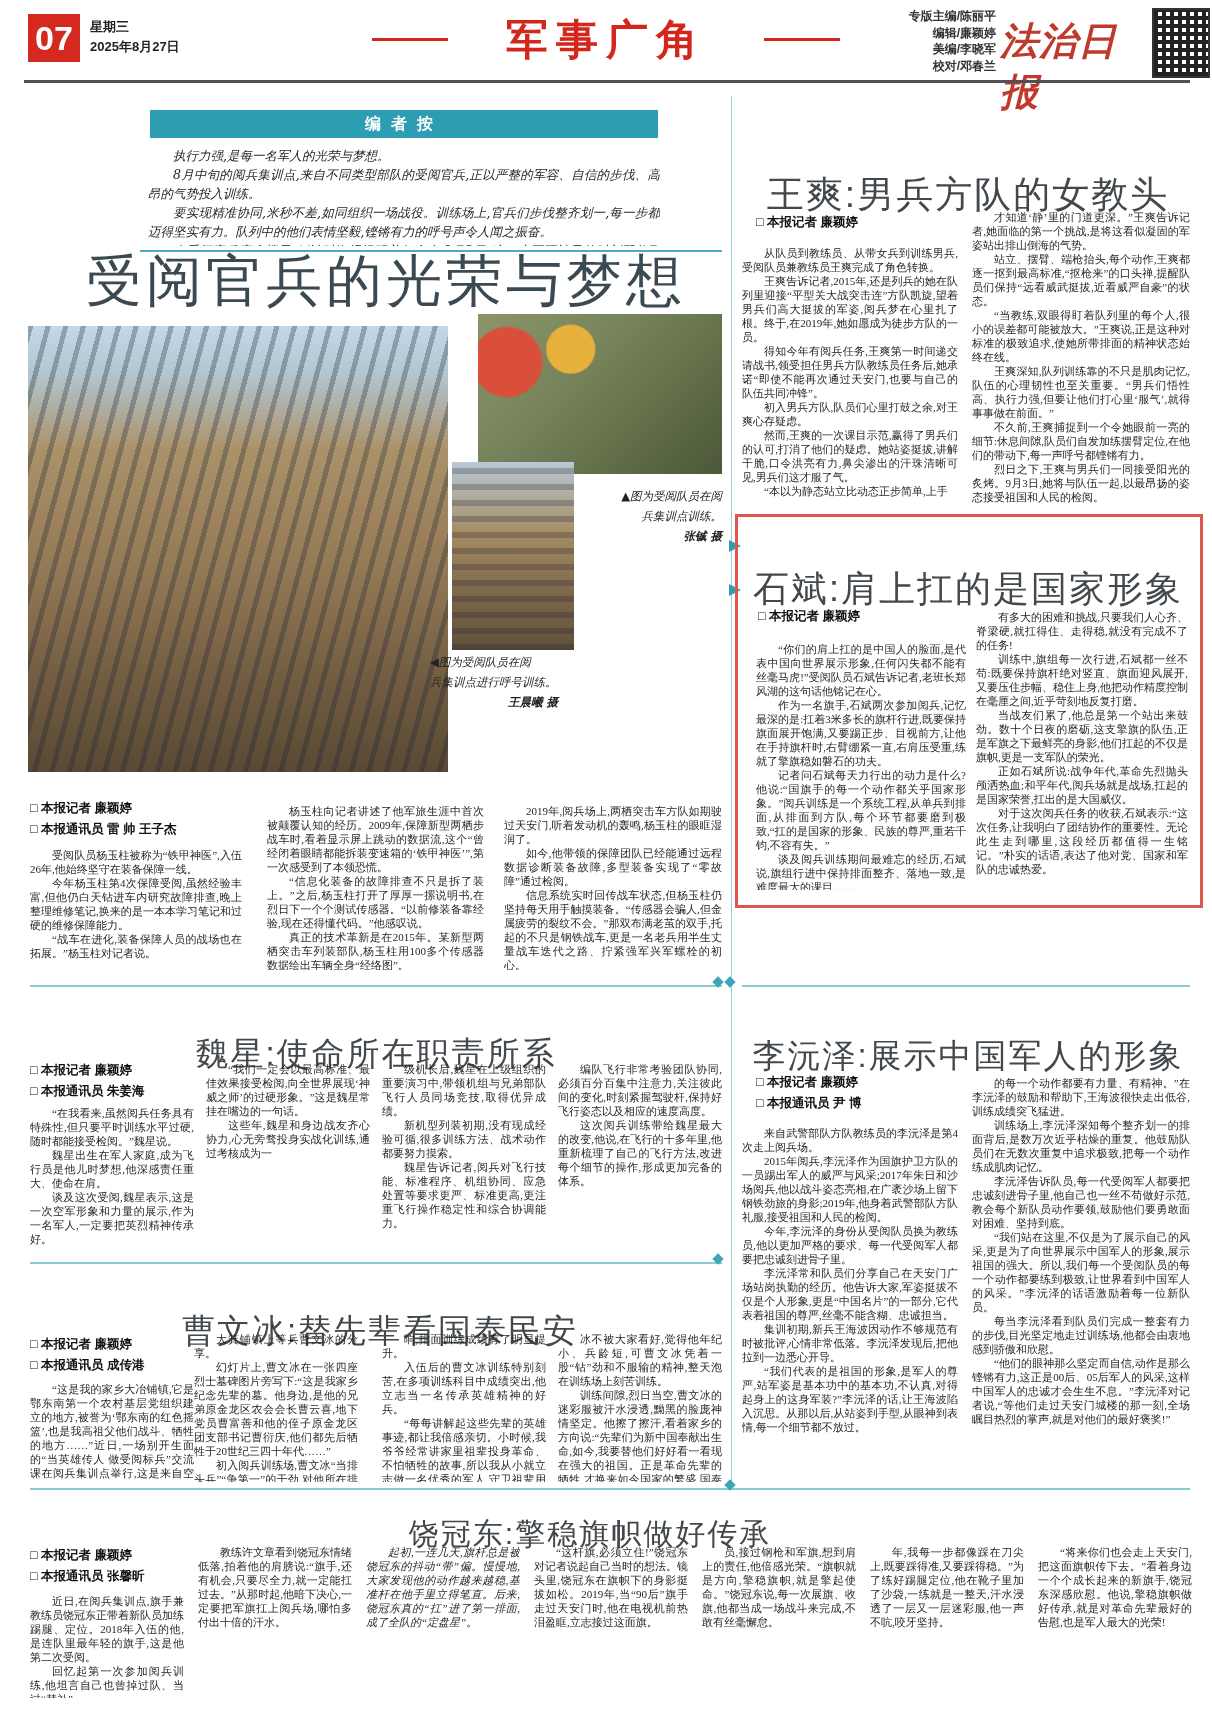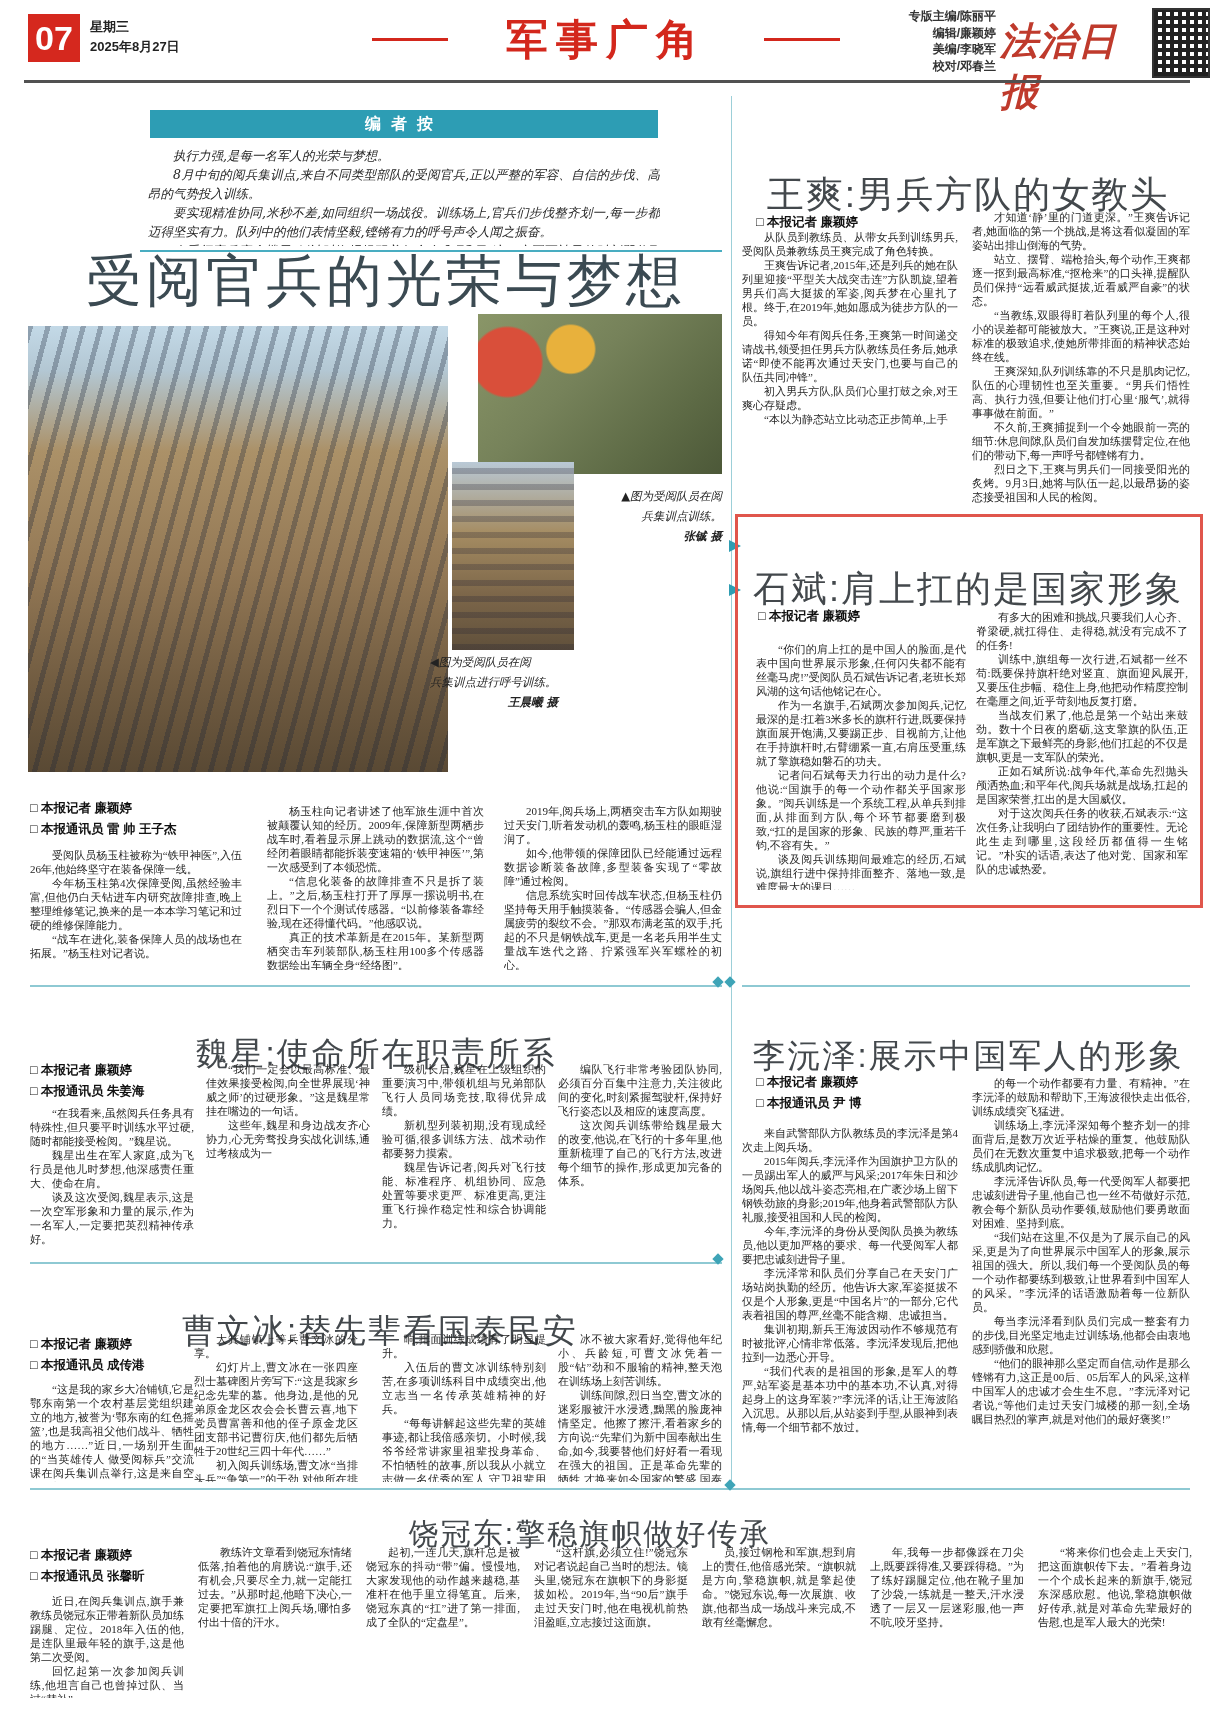--- a/index.html
+++ b/index.html
@@ -128,25 +128,26 @@
   <div class="trule" style="left:30px;top:1488px;width:1160px;"></div>
   <div class="diamond" style="left:714px;top:978px;"></div>
   <div class="diamond" style="left:726px;top:978px;"></div>
   <div class="diamond" style="left:714px;top:1255px;"></div>
   <div class="diamond" style="left:726px;top:1481px;"></div>
   <div class="tri" style="left:729px;top:540px;"></div>
   <div class="tri" style="left:729px;top:584px;"></div>
 
   <div class="art-h" style="left:742px;top:150px;width:452px;font-size:37px;">王爽:男兵方队的女教头</div>
   <div class="byline" style="left:756px;top:212px;">□ 本报记者 廉颖婷</div>
-  <div class="col" style="left:742px;top:230px;width:216px;height:260px;">
+  <div class="col" style="left:742px;top:246px;width:216px;height:260px;">
       <p>从队员到教练员、从带女兵到训练男兵,受阅队员兼教练员王爽完成了角色转换。</p>
       <p>王爽告诉记者,2015年,还是列兵的她在队列里迎接“平型关大战突击连”方队凯旋,望着男兵们高大挺拔的军姿,阅兵梦在心里扎了根。终于,在2019年,她如愿成为徒步方队的一员。</p>
       <p>得知今年有阅兵任务,王爽第一时间递交请战书,领受担任男兵方队教练员任务后,她承诺“即使不能再次通过天安门,也要与自己的队伍共同冲锋”。</p>
       <p>初入男兵方队,队员们心里打鼓之余,对王爽心存疑虑。</p>
+      <p>然而,王爽的一次课目示范,赢得了男兵们的认可,打消了他们的疑虑。她站姿挺拔,讲解干脆,口令洪亮有力,鼻尖渗出的汗珠清晰可见,男兵们这才服了气。</p>
       <p>“本以为静态站立比动态正步简单,上手</p>
     </div>
   <div class="col" style="left:972px;top:210px;width:218px;height:296px;">
       <p>才知道‘静’里的门道更深。”王爽告诉记者,她面临的第一个挑战,是将这看似凝固的军姿站出排山倒海的气势。</p>
       <p>站立、摆臂、端枪抬头,每个动作,王爽都逐一抠到最高标准,“抠枪来”的口头禅,提醒队员们保持“远看威武挺拔,近看威严自豪”的状态。</p>
       <p>“当教练,双眼得盯着队列里的每个人,很小的误差都可能被放大。”王爽说,正是这种对标准的极致追求,使她所带排面的精神状态始终在线。</p>
       <p>王爽深知,队列训练靠的不只是肌肉记忆,队伍的心理韧性也至关重要。“男兵们悟性高、执行力强,但要让他们打心里‘服气’,就得事事做在前面。”</p>
       <p>不久前,王爽捕捉到一个令她眼前一亮的细节:休息间隙,队员们自发加练摆臂定位,在他们的带动下,每一声呼号都铿锵有力。</p>
       <p>烈日之下,王爽与男兵们一同接受阳光的炙烤。9月3日,她将与队伍一起,以最昂扬的姿态接受祖国和人民的检阅。</p>
     </div>
@@ -262,21 +263,21 @@
     <div>□ 本报记者 廉颖婷</div>
     <div>□ 本报通讯员 张馨昕</div>
   </div>
   <div class="col" style="left:30px;top:1594px;width:154px;height:104px;">
       <p>近日,在阅兵集训点,旗手兼教练员饶冠东正带着新队员加练踢腿、定位。2018年入伍的他,是连队里最年轻的旗手,这是他第二次受阅。</p>
       <p>回忆起第一次参加阅兵训练,他坦言自己也曾掉过队、当过“替补”。</p>
     </div>
   <div class="col" style="left:198px;top:1545px;width:154px;height:150px;">
       <p>教练许文章看到饶冠东情绪低落,拍着他的肩膀说:“旗手,还有机会,只要尽全力,就一定能扛过去。”从那时起,他暗下决心,一定要把军旗扛上阅兵场,哪怕多付出十倍的汗水。</p>
     </div>
-  <div class="col" style="left:366px;top:1545px;width:154px;height:150px;">
+  <div class="col" style="left:366px;top:1545px;width:154px;height:150px;font-style:italic;">
       <p>起初,一连几天,旗杆总是被饶冠东的抖动“带”偏。慢慢地,大家发现他的动作越来越稳,基准杆在他手里立得笔直。后来,饶冠东真的“扛”进了第一排面,成了全队的“定盘星”。</p>
     </div>
   <div class="col" style="left:534px;top:1545px;width:154px;height:150px;">
       <p>“这杆旗,必须立住!”饶冠东对记者说起自己当时的想法。镜头里,饶冠东在旗帜下的身影挺拔如松。2019年,当“90后”旗手走过天安门时,他在电视机前热泪盈眶,立志接过这面旗。</p>
     </div>
   <div class="col" style="left:702px;top:1545px;width:154px;height:150px;">
       <p>员,接过钢枪和军旗,想到肩上的责任,他倍感光荣。“旗帜就是方向,擎稳旗帜,就是擎起使命。”饶冠东说,每一次展旗、收旗,他都当成一场战斗来完成,不敢有丝毫懈怠。</p>
     </div>
   <div class="col" style="left:870px;top:1545px;width:154px;height:150px;">
       <p>年,我每一步都像踩在刀尖上,既要踩得准,又要踩得稳。”为了练好踢腿定位,他在靴子里加了沙袋,一练就是一整天,汗水浸透了一层又一层迷彩服,他一声不吭,咬牙坚持。</p>

